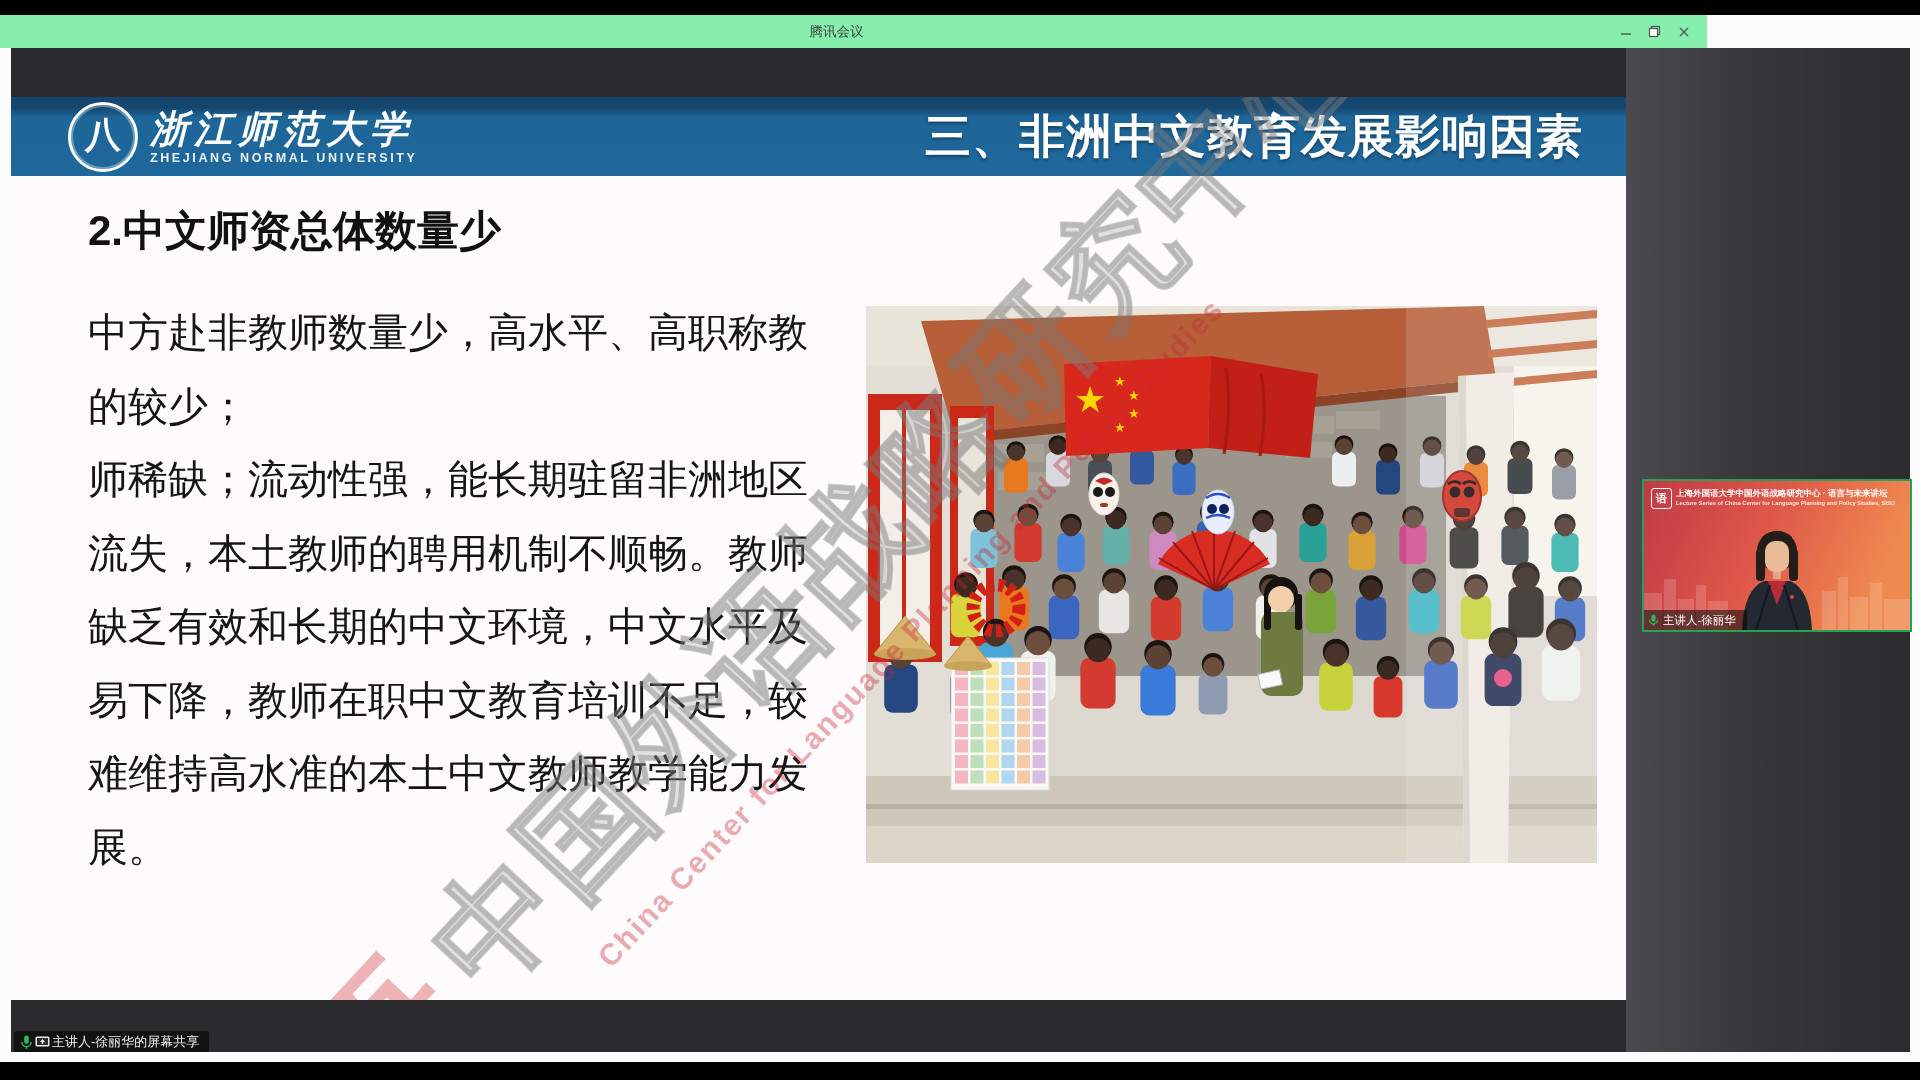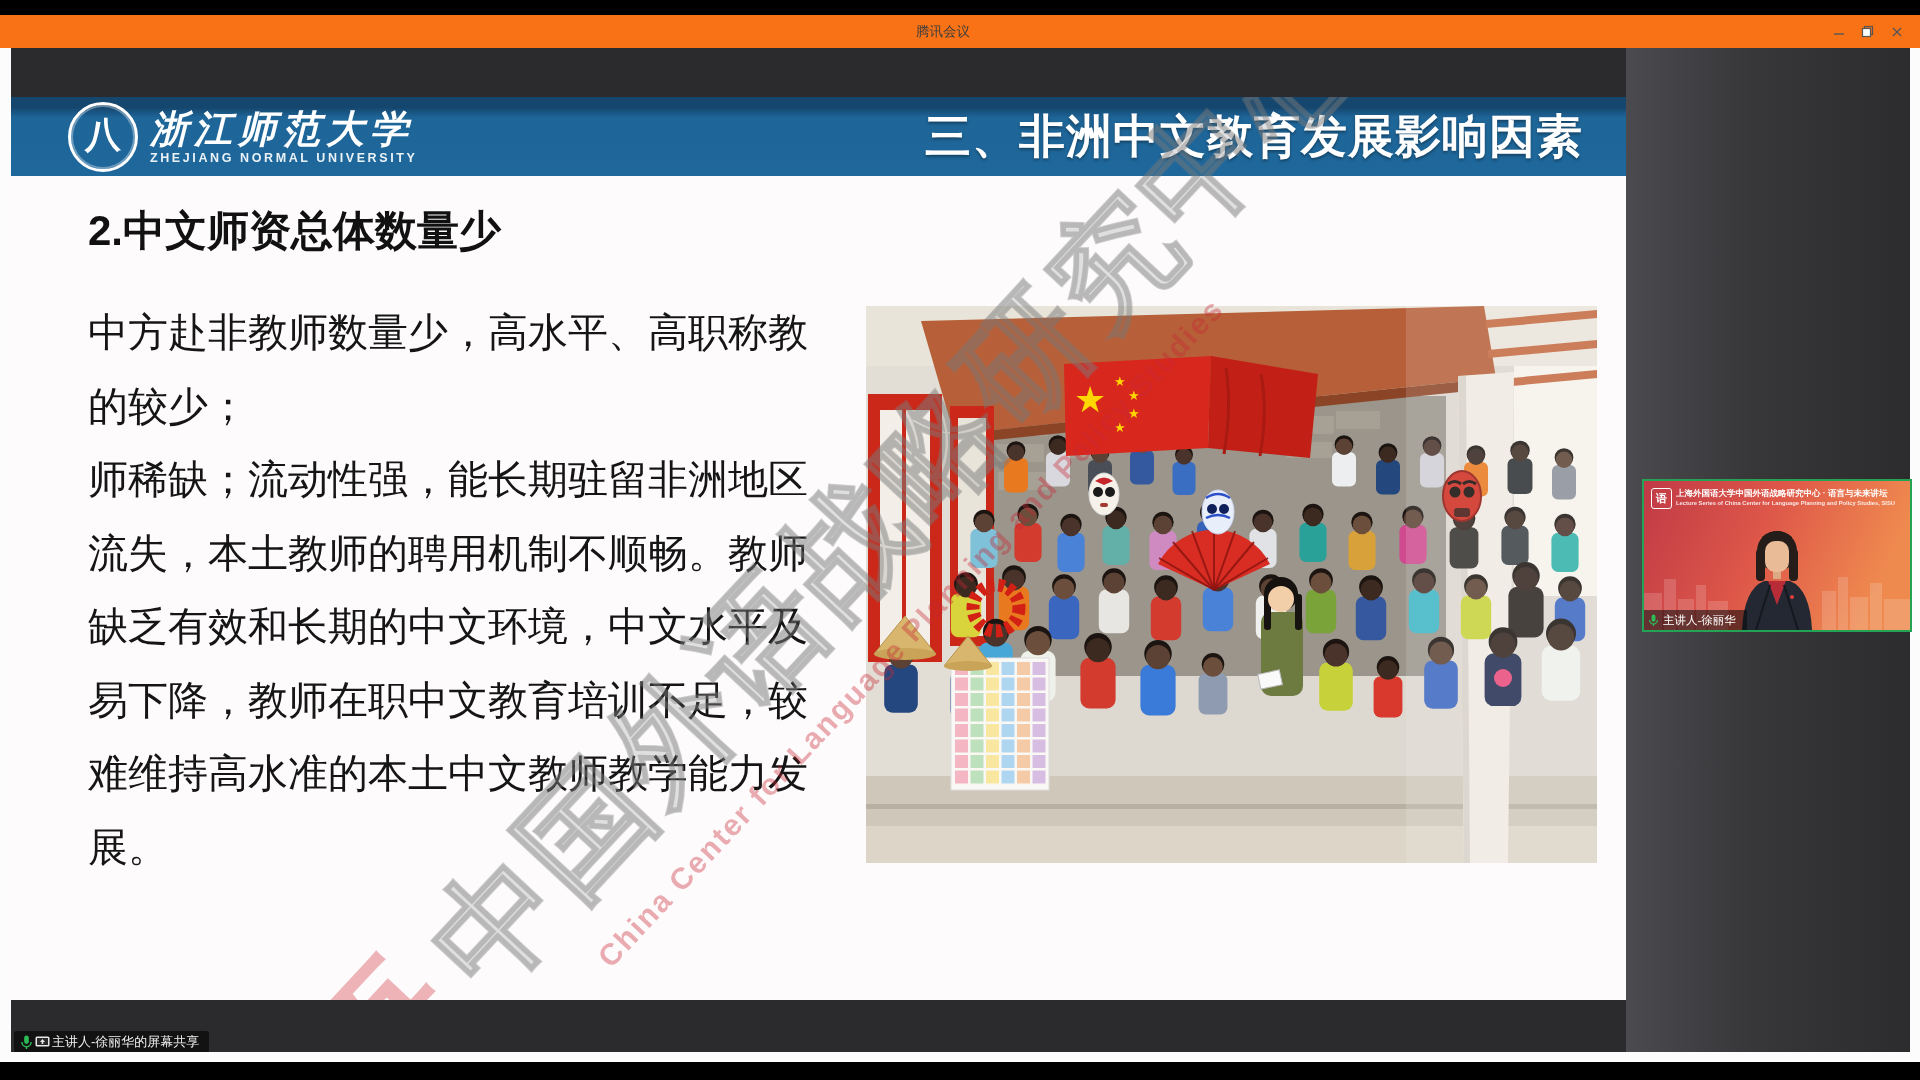--- a/index.html
+++ b/index.html
@@ -1,18 +1,18 @@
 <!DOCTYPE html>
 <html><head>
 <meta charset="utf-8">
 <style>
   html,body{margin:0;padding:0;background:#000;width:1920px;height:1080px;overflow:hidden;
     font-family:"Liberation Sans","DejaVu Sans",sans-serif;}
   #window{position:absolute;left:0;top:15px;width:1920px;height:1047px;background:#fdfcfd;}
-  #titlebar{position:absolute;left:0;top:0;width:1920px;height:33px;background:#f97316;border-bottom:1px solid #ececec;}
+  #titlebar{position:absolute;left:0;top:0;width:1707px;height:33px;background:#86efac;border-bottom:1px solid #ececec;}
   #titlebar .title{position:absolute;left:0;right:34px;top:0;height:33px;line-height:33px;text-align:center;
     font-size:13.5px;color:#3c3c3c;}
   .winbtn{position:absolute;top:0;width:30px;height:33px;display:flex;align-items:center;justify-content:center;cursor:default;}
   #main{position:absolute;left:0;top:33px;width:1920px;height:1004px;background:#fdfcfd;}
   #share{position:absolute;left:11px;top:0;width:1615px;height:1004px;background:#2b2b2e;overflow:hidden;}
   #slide{position:absolute;left:0;top:49px;width:1615px;height:903px;background:#fdfbfc;overflow:hidden;}
   #band{position:absolute;left:0;top:0;width:1615px;height:79px;
     background:linear-gradient(180deg,#15466d 0%,#15466d 13%,#1e6598 26%,#1f689b 100%);}
   #band-title{position:absolute;right:43px;top:0;height:79px;line-height:79px;color:#fff;
     font-size:46px;font-weight:bold;letter-spacing:1px;white-space:nowrap;text-shadow:0 2px 3px rgba(0,0,0,.35);}

